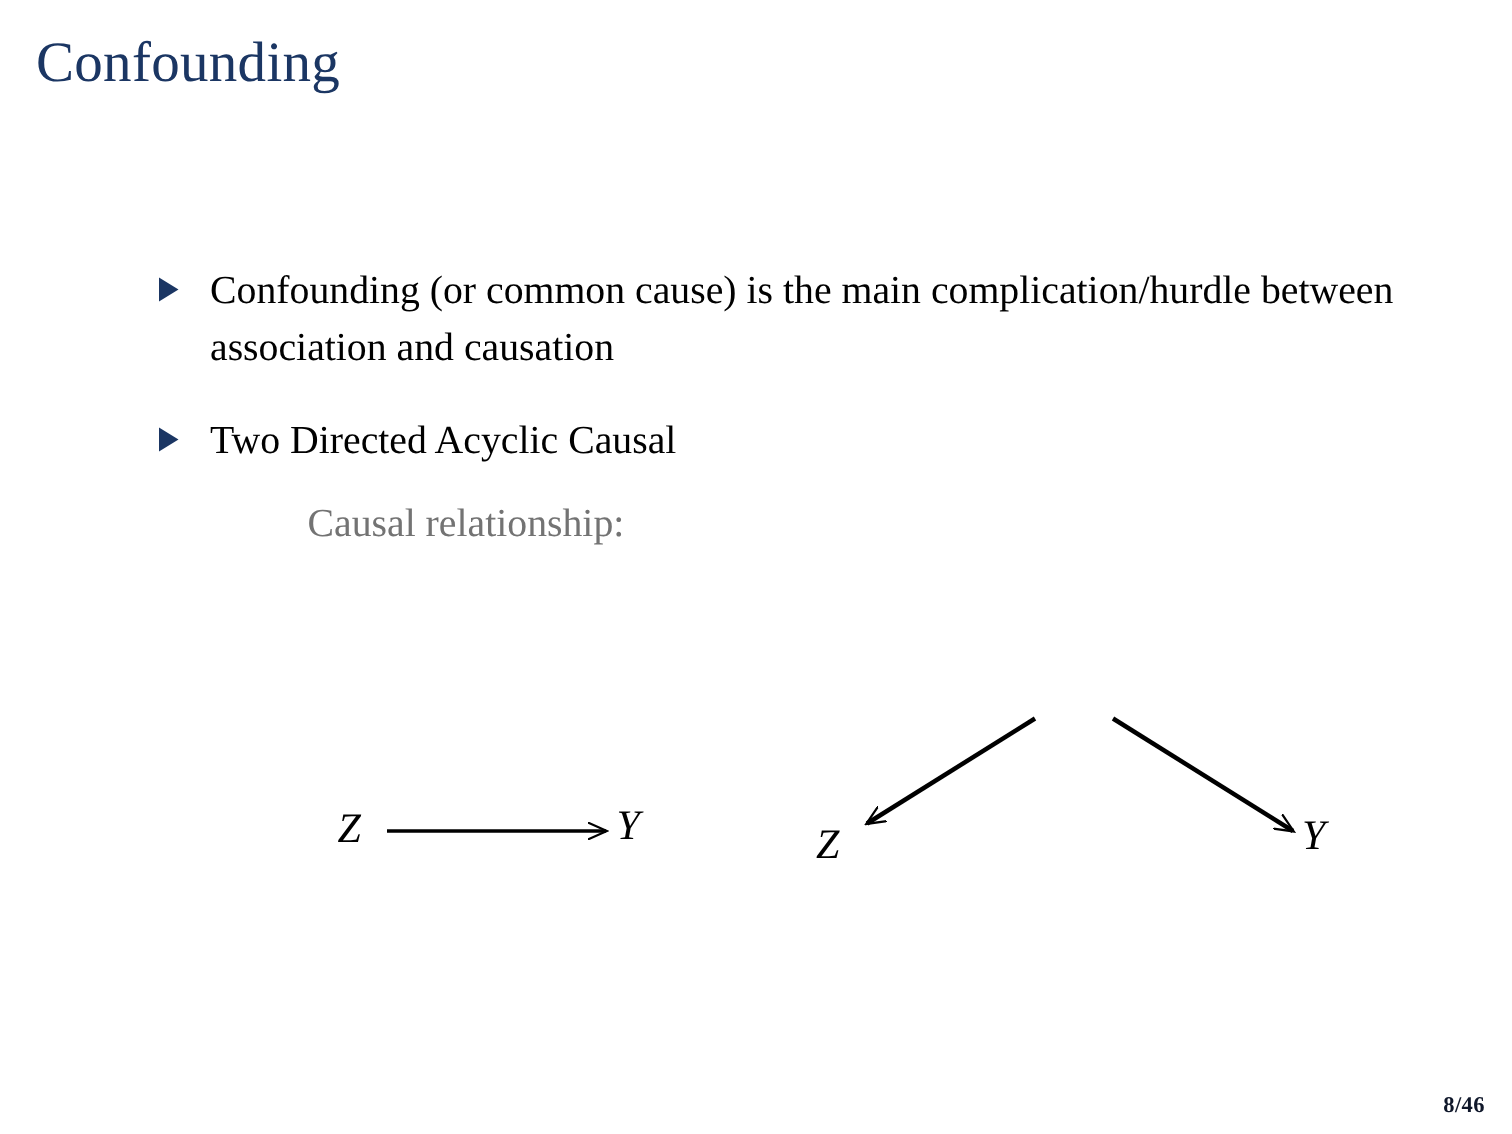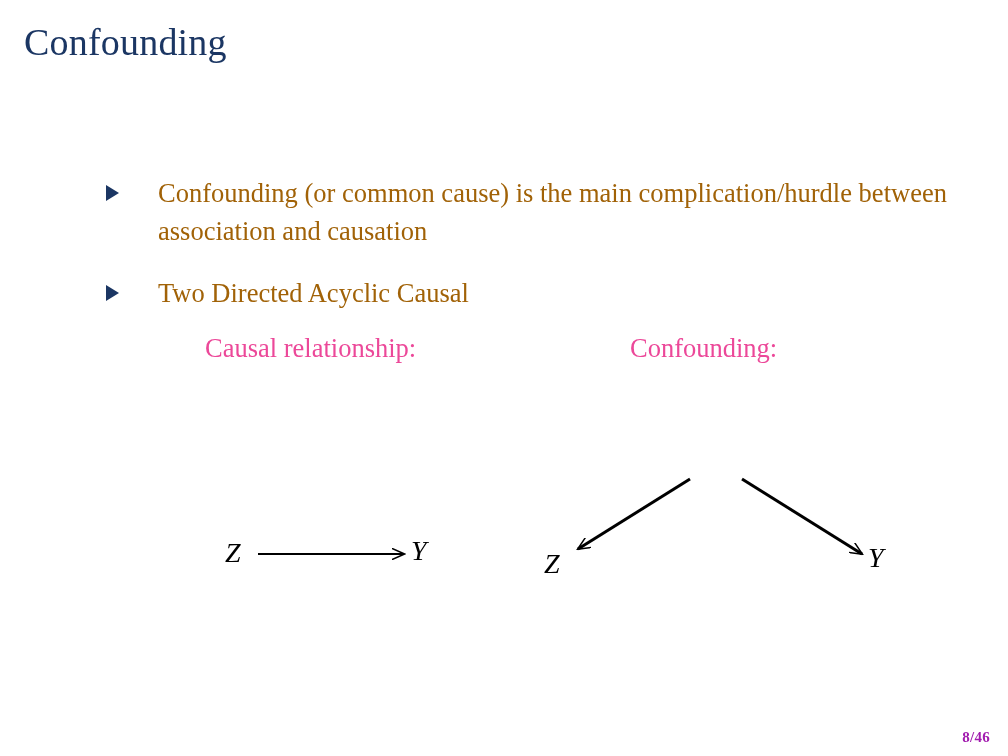--- a/index.html
+++ b/index.html
@@ -56,33 +56,33 @@
     left: 0px;
     top: 11px;
     width: 0;
     height: 0;
     border-left: 13px solid #1b3663;
     border-top: 8px solid transparent;
     border-bottom: 8px solid transparent;
   }
   .bullet-text {
     display: block;
-    margin-left: 52px;
+    margin-left: 34px;
     font-size: 26.5px;
     line-height: 38px;
-    color: #a16207;
+    color: #000000;
     text-align: left;
   }
 
   
   .dag-heading {
     position: absolute;
     font-size: 26.5px;
     line-height: 34px;
-    color: #ec4899;
+    color: #737373;
     white-space: nowrap;
   }
   .dag-heading.left-heading  { left: 205px; top: 331px; }
   .dag-heading.right-heading { left: 630px; top: 331px; }
 
   
   .dag-canvas {
     position: absolute;
     left: 0;
     top: 0;
@@ -115,21 +115,21 @@
     white-space: nowrap;
   }
 
   
   .page-number {
     position: absolute;
     right: 18px;
     bottom: 10px;
     font-size: 15px;
     font-weight: bold;
-    color: #a21caf;
+    color: #0f172a;
     letter-spacing: 0.3px;
   }
 </style>
 </head>
 <body>
 
 <div class="slide">
 
   <div class="slide-title">Confounding</div>
 
@@ -142,21 +142,20 @@
 
     <div class="bullet-item item-2">
       <span class="bullet-marker"></span>
       <span class="bullet-text">Two Directed Acyclic Causal</span>
     </div>
 
   </div>
 
   <div class="dag-heading left-heading">Causal relationship:</div>
 
-  <div class="dag-heading right-heading">Confounding:</div>
 
   <svg class="dag-canvas" viewBox="0 0 1008 756">
     <defs>
       <marker id="tex-arrow" markerWidth="14" markerHeight="12" refX="12" refY="6" orient="auto" markerUnits="userSpaceOnUse">
         <path d="M0,0.4 L12.6,6 L0,11.6" fill="none" stroke="#000000" stroke-width="1.5" stroke-linecap="round" stroke-linejoin="miter"></path>
       </marker>
     </defs>
 
      Y --&gt;
     <line x1="258" y1="554" x2="404" y2="554" stroke="#000000" stroke-width="2.2" marker-end="url(#tex-arrow)"></line>

